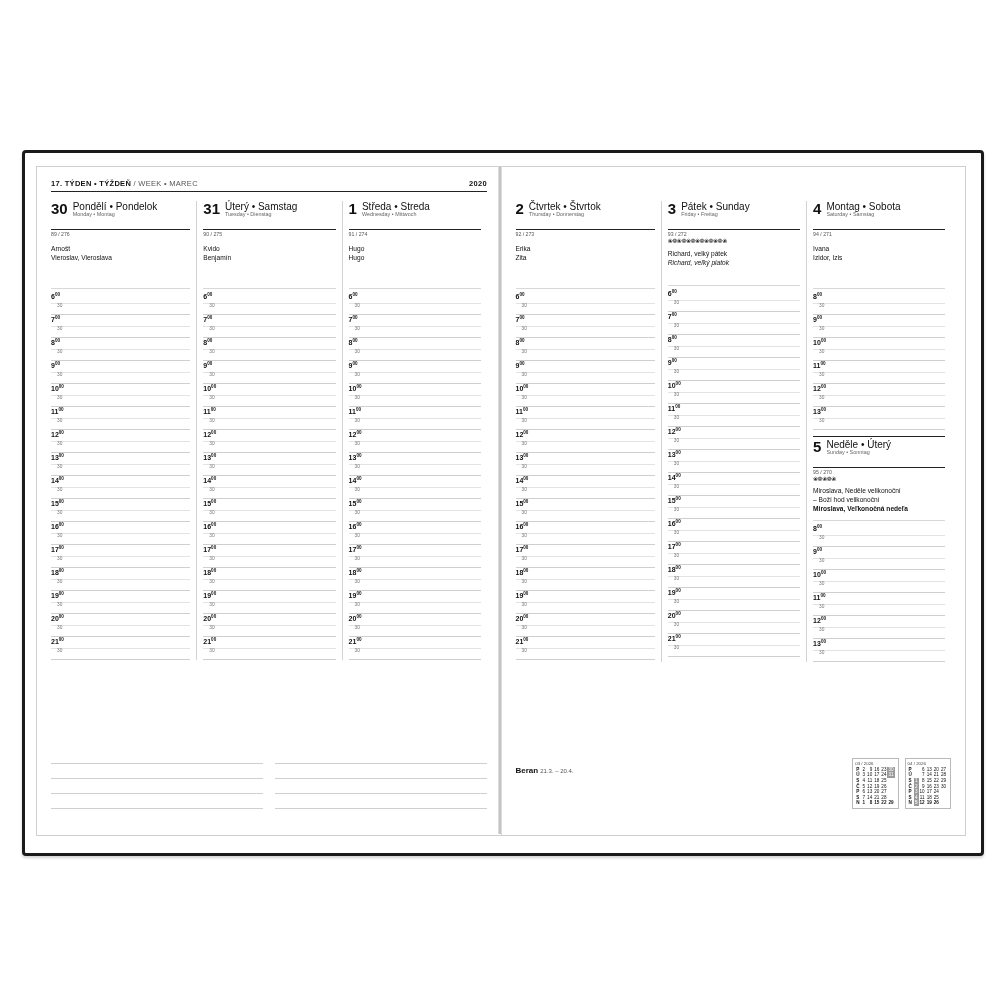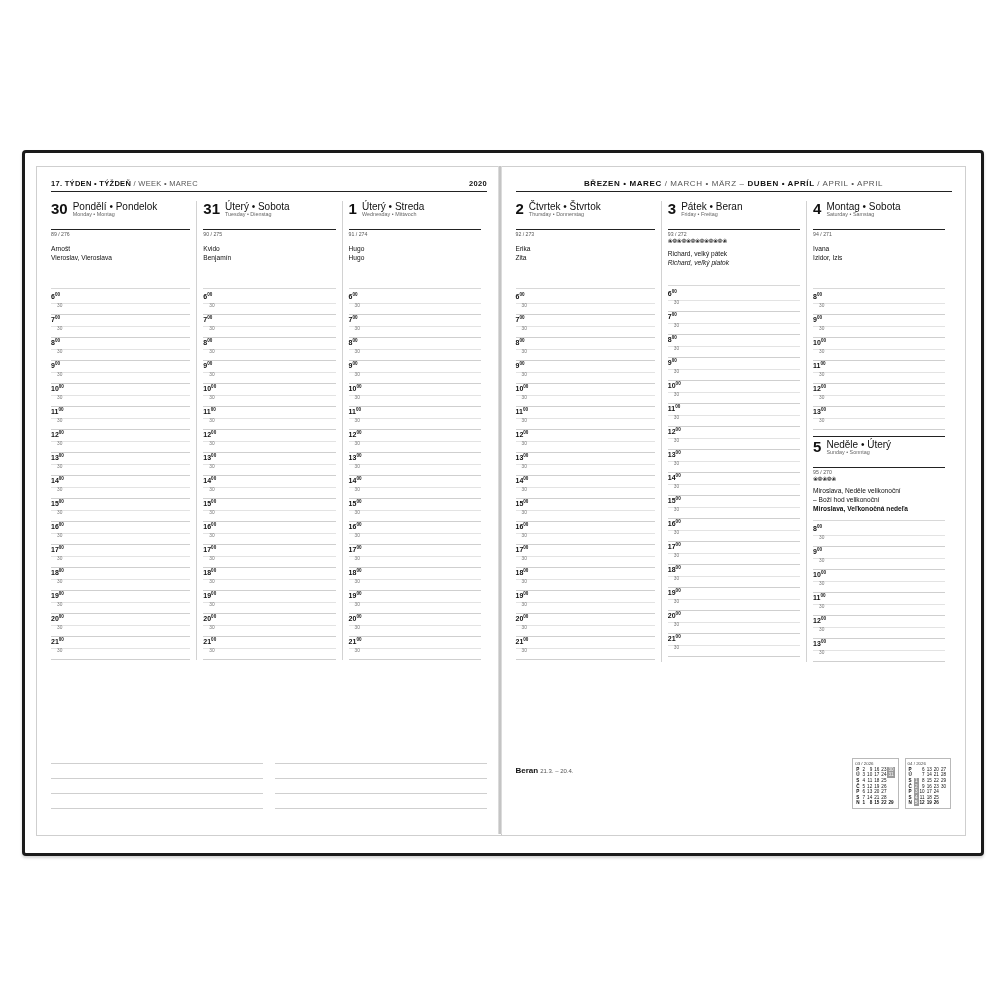--- a/index.html
+++ b/index.html
@@ -207,21 +207,21 @@
                 <span class="t">21<sup>00</sup></span>
                 <span class="halfline"></span>
                 <span class="half">30</span>
               </div>
           </div>
         </div>
 
         <div class="col">
           <div class="dayhead">
             <div class="daynum">31</div>
-            <div class="dayname">Úterý • Sobota</div>
+            <div class="dayname">Úterý • Samstag</div>
             <div class="daysub">Tuesday • Dienstag</div>
           </div>
           <div class="daynos">90 / 275</div>
           <div class="names">
             <div>Kvido</div>
             <div>Benjamín</div>
           </div>
           <div class="hours">
             <div class="hrow">
                 <span class="t">6<sup>00</sup></span>
@@ -302,21 +302,21 @@
                 <span class="t">21<sup>00</sup></span>
                 <span class="halfline"></span>
                 <span class="half">30</span>
               </div>
           </div>
         </div>
 
         <div class="col">
           <div class="dayhead">
             <div class="daynum">1</div>
-            <div class="dayname">Úterý • Streda</div>
+            <div class="dayname">Středa • Streda</div>
             <div class="daysub">Wednesday • Mittwoch</div>
           </div>
           <div class="daynos">91 / 274</div>
           <div class="names">
             <div>Hugo</div>
             <div>Hugo</div>
           </div>
           <div class="hours">
             <div class="hrow">
                 <span class="t">6<sup>00</sup></span>
@@ -413,28 +413,20 @@
         <div class="bcol">
           <div class="bline"></div>
           <div class="bline"></div>
           <div class="bline"></div>
           <div class="bline"></div>
         </div>
       </div>
     </div>
 
     <div class="leaf right">
-      <div class="hdr center">
-        <div class="months">
-          <span>BŘEZEN • MAREC</span>
-          <span class="light">/ MARCH • MÄRZ –</span>
-          <span>DUBEN • APRÍL</span>
-          <span class="light">/ APRIL • APRIL</span>
-        </div>
-      </div>
 
       <div class="cols">
 
         <div class="col">
           <div class="dayhead">
             <div class="daynum">2</div>
             <div class="dayname">Čtvrtek • Štvrtok</div>
             <div class="daysub">Thursday • Donnerstag</div>
           </div>
           <div class="daynos">92 / 273</div>
@@ -522,21 +514,21 @@
                 <span class="t">21<sup>00</sup></span>
                 <span class="halfline"></span>
                 <span class="half">30</span>
               </div>
           </div>
         </div>
 
         <div class="col">
           <div class="dayhead">
             <div class="daynum">3</div>
-            <div class="dayname">Pátek • Beran</div>
+            <div class="dayname">Pátek • Sunday</div>
             <div class="daysub">Friday • Freitag</div>
           </div>
           <div class="daynos">93 / 272</div>
           <div class="deco">❀❁❀❁❀❁❀❁❀❁❀❁❀</div>
           <div class="names" style="height:36px;padding-top:3px;">
             <div>Richard, velký pátek</div>
             <div class="it">Richard, veľký piatok</div>
           </div>
           <div class="hours">
             <div class="hrow">

